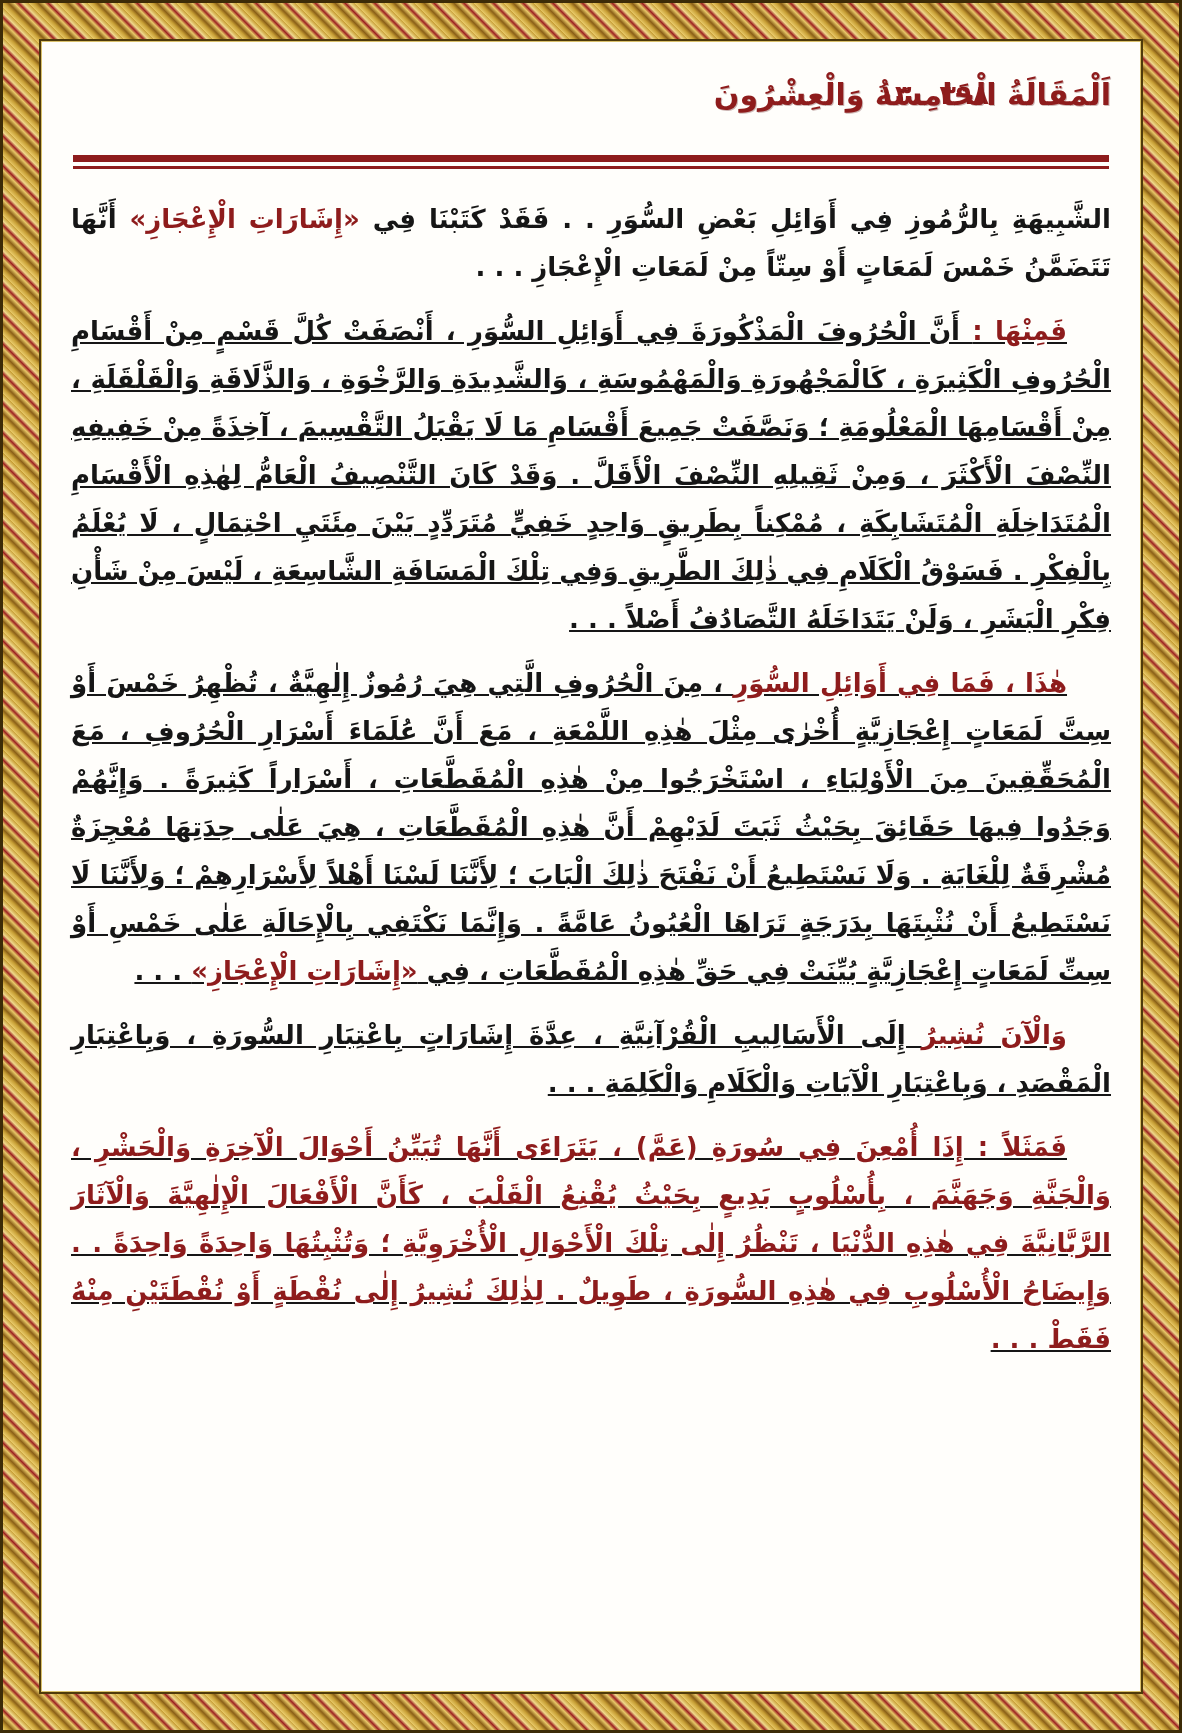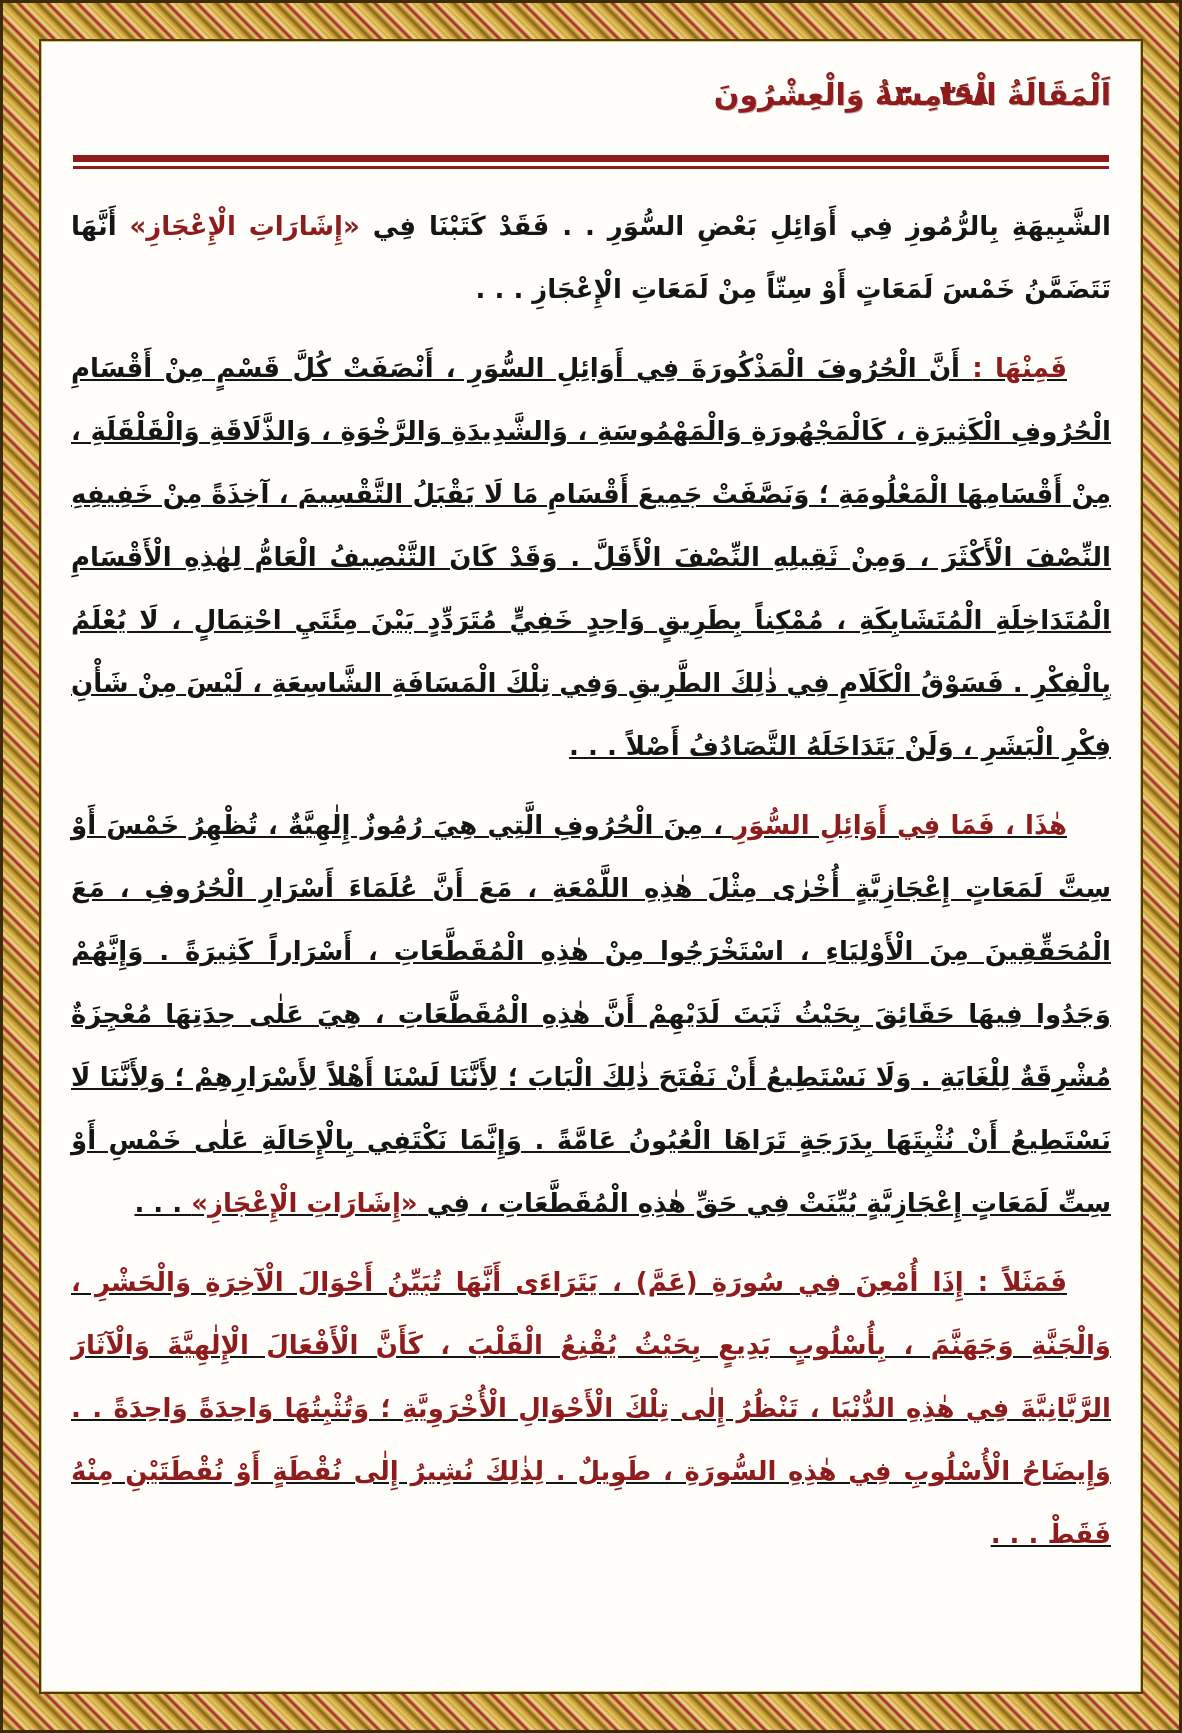--- a/index.html
+++ b/index.html
@@ -50,21 +50,21 @@
     color:var(--accent,#8e1c1c);
     white-space:nowrap;
   }
   .rule{margin:6px 2px 26px 2px;}
   .rule-thick{height:7px;background:var(--accent,#8e1c1c);}
   .rule-thin{height:3px;background:var(--accent,#8e1c1c);margin-top:4px;}
   .body-text{
     font-family:"DejaVu Sans",sans-serif;
     font-weight:bold;
     font-size:26px;
-    line-height:63px;
+    line-height:48px;
     color:var(--ink,#161616);
     text-align:justify;
   }
   .para{margin:0 0 16px 0;}
   .para.indent{text-indent:44px;text-decoration:underline;}
   .seg{color:var(--ink,#161616);}
   .seg.red{color:var(--accent,#8e1c1c);}
 </style>
 </head>
 <body>
@@ -79,17 +79,18 @@
 
     <div class="rule">
       <div class="rule-thick"></div>
       <div class="rule-thin"></div>
     </div>
 
     <div class="body-text">
         <p class="para"><span class="seg">الشَّبِيهَةِ بِالرُّمُوزِ فِي أَوَائِلِ بَعْضِ السُّوَرِ . . فَقَدْ كَتَبْنَا فِي </span><span class="seg red">«إِشَارَاتِ الْإِعْجَازِ»</span><span class="seg"> أَنَّهَا تَتَضَمَّنُ خَمْسَ لَمَعَاتٍ أَوْ سِتّاً مِنْ لَمَعَاتِ الْإِعْجَازِ . . .</span></p>
         <p class="para indent"><span class="seg red">فَمِنْهَا :</span><span class="seg"> أَنَّ الْحُرُوفَ الْمَذْكُورَةَ فِي أَوَائِلِ السُّوَرِ ، أَنْصَفَتْ كُلَّ قَسْمٍ مِنْ أَقْسَامِ الْحُرُوفِ الْكَثِيرَةِ ، كَالْمَجْهُورَةِ وَالْمَهْمُوسَةِ ، وَالشَّدِيدَةِ وَالرَّخْوَةِ ، وَالذَّلَاقَةِ وَالْقَلْقَلَةِ ، مِنْ أَقْسَامِهَا الْمَعْلُومَةِ ؛ وَنَصَّفَتْ جَمِيعَ أَقْسَامِ مَا لَا يَقْبَلُ التَّقْسِيمَ ، آخِذَةً مِنْ خَفِيفِهِ النِّصْفَ الْأَكْثَرَ ، وَمِنْ ثَقِيلِهِ النِّصْفَ الْأَقَلَّ . وَقَدْ كَانَ التَّنْصِيفُ الْعَامُّ لِهٰذِهِ الْأَقْسَامِ الْمُتَدَاخِلَةِ الْمُتَشَابِكَةِ ، مُمْكِناً بِطَرِيقٍ وَاحِدٍ خَفِيٍّ مُتَرَدِّدٍ بَيْنَ مِئَتَيِ احْتِمَالٍ ، لَا يُعْلَمُ بِالْفِكْرِ . فَسَوْقُ الْكَلَامِ فِي ذٰلِكَ الطَّرِيقِ وَفِي تِلْكَ الْمَسَافَةِ الشَّاسِعَةِ ، لَيْسَ مِنْ شَأْنِ فِكْرِ الْبَشَرِ ، وَلَنْ يَتَدَاخَلَهُ التَّصَادُفُ أَصْلاً . . .</span></p>
         <p class="para indent"><span class="seg red">هٰذَا ، فَمَا فِي أَوَائِلِ السُّوَرِ</span><span class="seg"> ، مِنَ الْحُرُوفِ الَّتِي هِيَ رُمُوزٌ إِلٰهِيَّةٌ ، تُظْهِرُ خَمْسَ أَوْ سِتَّ لَمَعَاتٍ إِعْجَازِيَّةٍ أُخْرٰى مِثْلَ هٰذِهِ اللَّمْعَةِ ، مَعَ أَنَّ عُلَمَاءَ أَسْرَارِ الْحُرُوفِ ، مَعَ الْمُحَقِّقِينَ مِنَ الْأَوْلِيَاءِ ، اسْتَخْرَجُوا مِنْ هٰذِهِ الْمُقَطَّعَاتِ ، أَسْرَاراً كَثِيرَةً . وَإِنَّهُمْ وَجَدُوا فِيهَا حَقَائِقَ بِحَيْثُ ثَبَتَ لَدَيْهِمْ أَنَّ هٰذِهِ الْمُقَطَّعَاتِ ، هِيَ عَلٰى حِدَتِهَا مُعْجِزَةٌ مُشْرِقَةٌ لِلْغَايَةِ . وَلَا نَسْتَطِيعُ أَنْ نَفْتَحَ ذٰلِكَ الْبَابَ ؛ لِأَنَّنَا لَسْنَا أَهْلاً لِأَسْرَارِهِمْ ؛ وَلِأَنَّنَا لَا نَسْتَطِيعُ أَنْ نُثْبِتَهَا بِدَرَجَةٍ تَرَاهَا الْعُيُونُ عَامَّةً . وَإِنَّمَا نَكْتَفِي بِالْإِحَالَةِ عَلٰى خَمْسِ أَوْ سِتِّ لَمَعَاتٍ إِعْجَازِيَّةٍ بُيِّنَتْ فِي حَقِّ هٰذِهِ الْمُقَطَّعَاتِ ، فِي </span><span class="seg red">«إِشَارَاتِ الْإِعْجَازِ»</span><span class="seg"> . . .</span></p>
+        <p class="para indent"><span class="seg red">وَالْآنَ نُشِيرُ</span><span class="seg"> إِلَى الْأَسَالِيبِ الْقُرْآنِيَّةِ ، عِدَّةَ إِشَارَاتٍ بِاعْتِبَارِ السُّورَةِ ، وَبِاعْتِبَارِ الْمَقْصَدِ ، وَبِاعْتِبَارِ الْآيَاتِ وَالْكَلَامِ وَالْكَلِمَةِ . . .</span></p>
         <p class="para indent"><span class="seg red">فَمَثَلاً : إِذَا أُمْعِنَ فِي سُورَةِ (عَمَّ) ، يَتَرَاءَى أَنَّهَا تُبَيِّنُ أَحْوَالَ الْآخِرَةِ وَالْحَشْرِ ، وَالْجَنَّةِ وَجَهَنَّمَ ، بِأُسْلُوبٍ بَدِيعٍ بِحَيْثُ يُقْنِعُ الْقَلْبَ ، كَأَنَّ الْأَفْعَالَ الْإِلٰهِيَّةَ وَالْآثَارَ الرَّبَّانِيَّةَ فِي هٰذِهِ الدُّنْيَا ، تَنْظُرُ إِلٰى تِلْكَ الْأَحْوَالِ الْأُخْرَوِيَّةِ ؛ وَتُثْبِتُهَا وَاحِدَةً وَاحِدَةً . . وَإِيضَاحُ الْأُسْلُوبِ فِي هٰذِهِ السُّورَةِ ، طَوِيلٌ . لِذٰلِكَ نُشِيرُ إِلٰى نُقْطَةٍ أَوْ نُقْطَتَيْنِ مِنْهُ فَقَطْ . . .</span></p>
       </div>
 
   </div>
 </div>
 
 </body></html>

